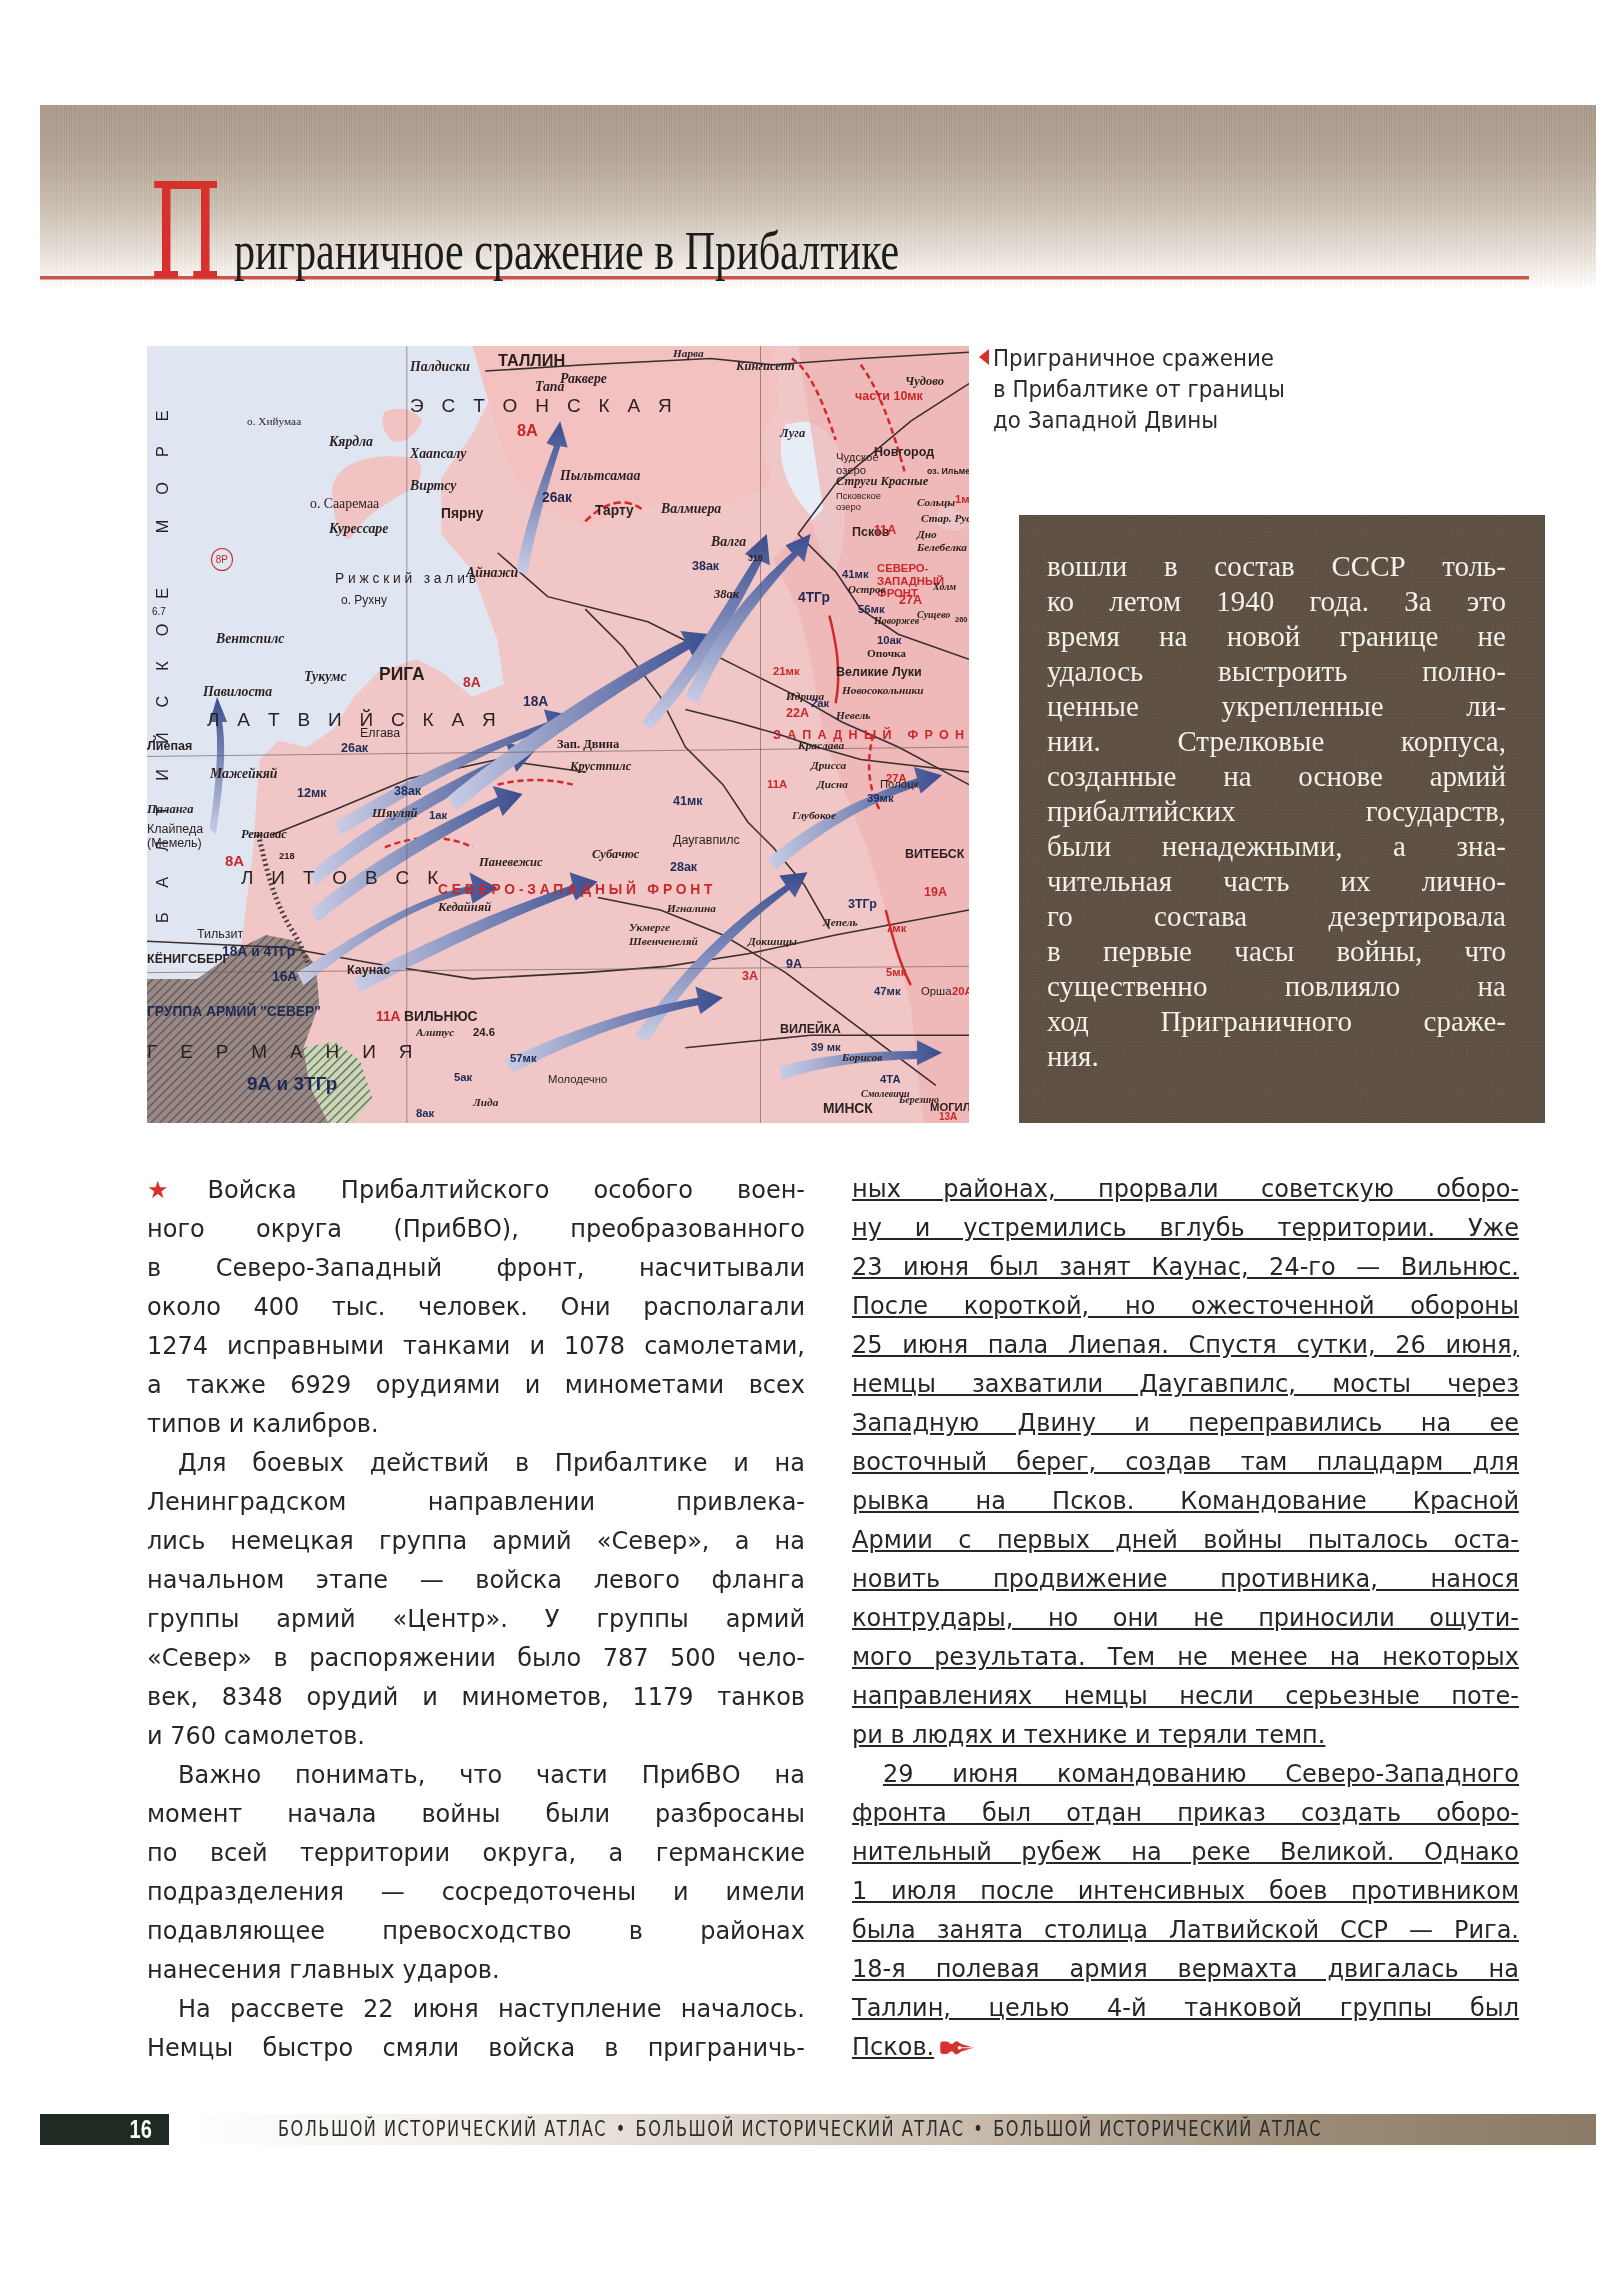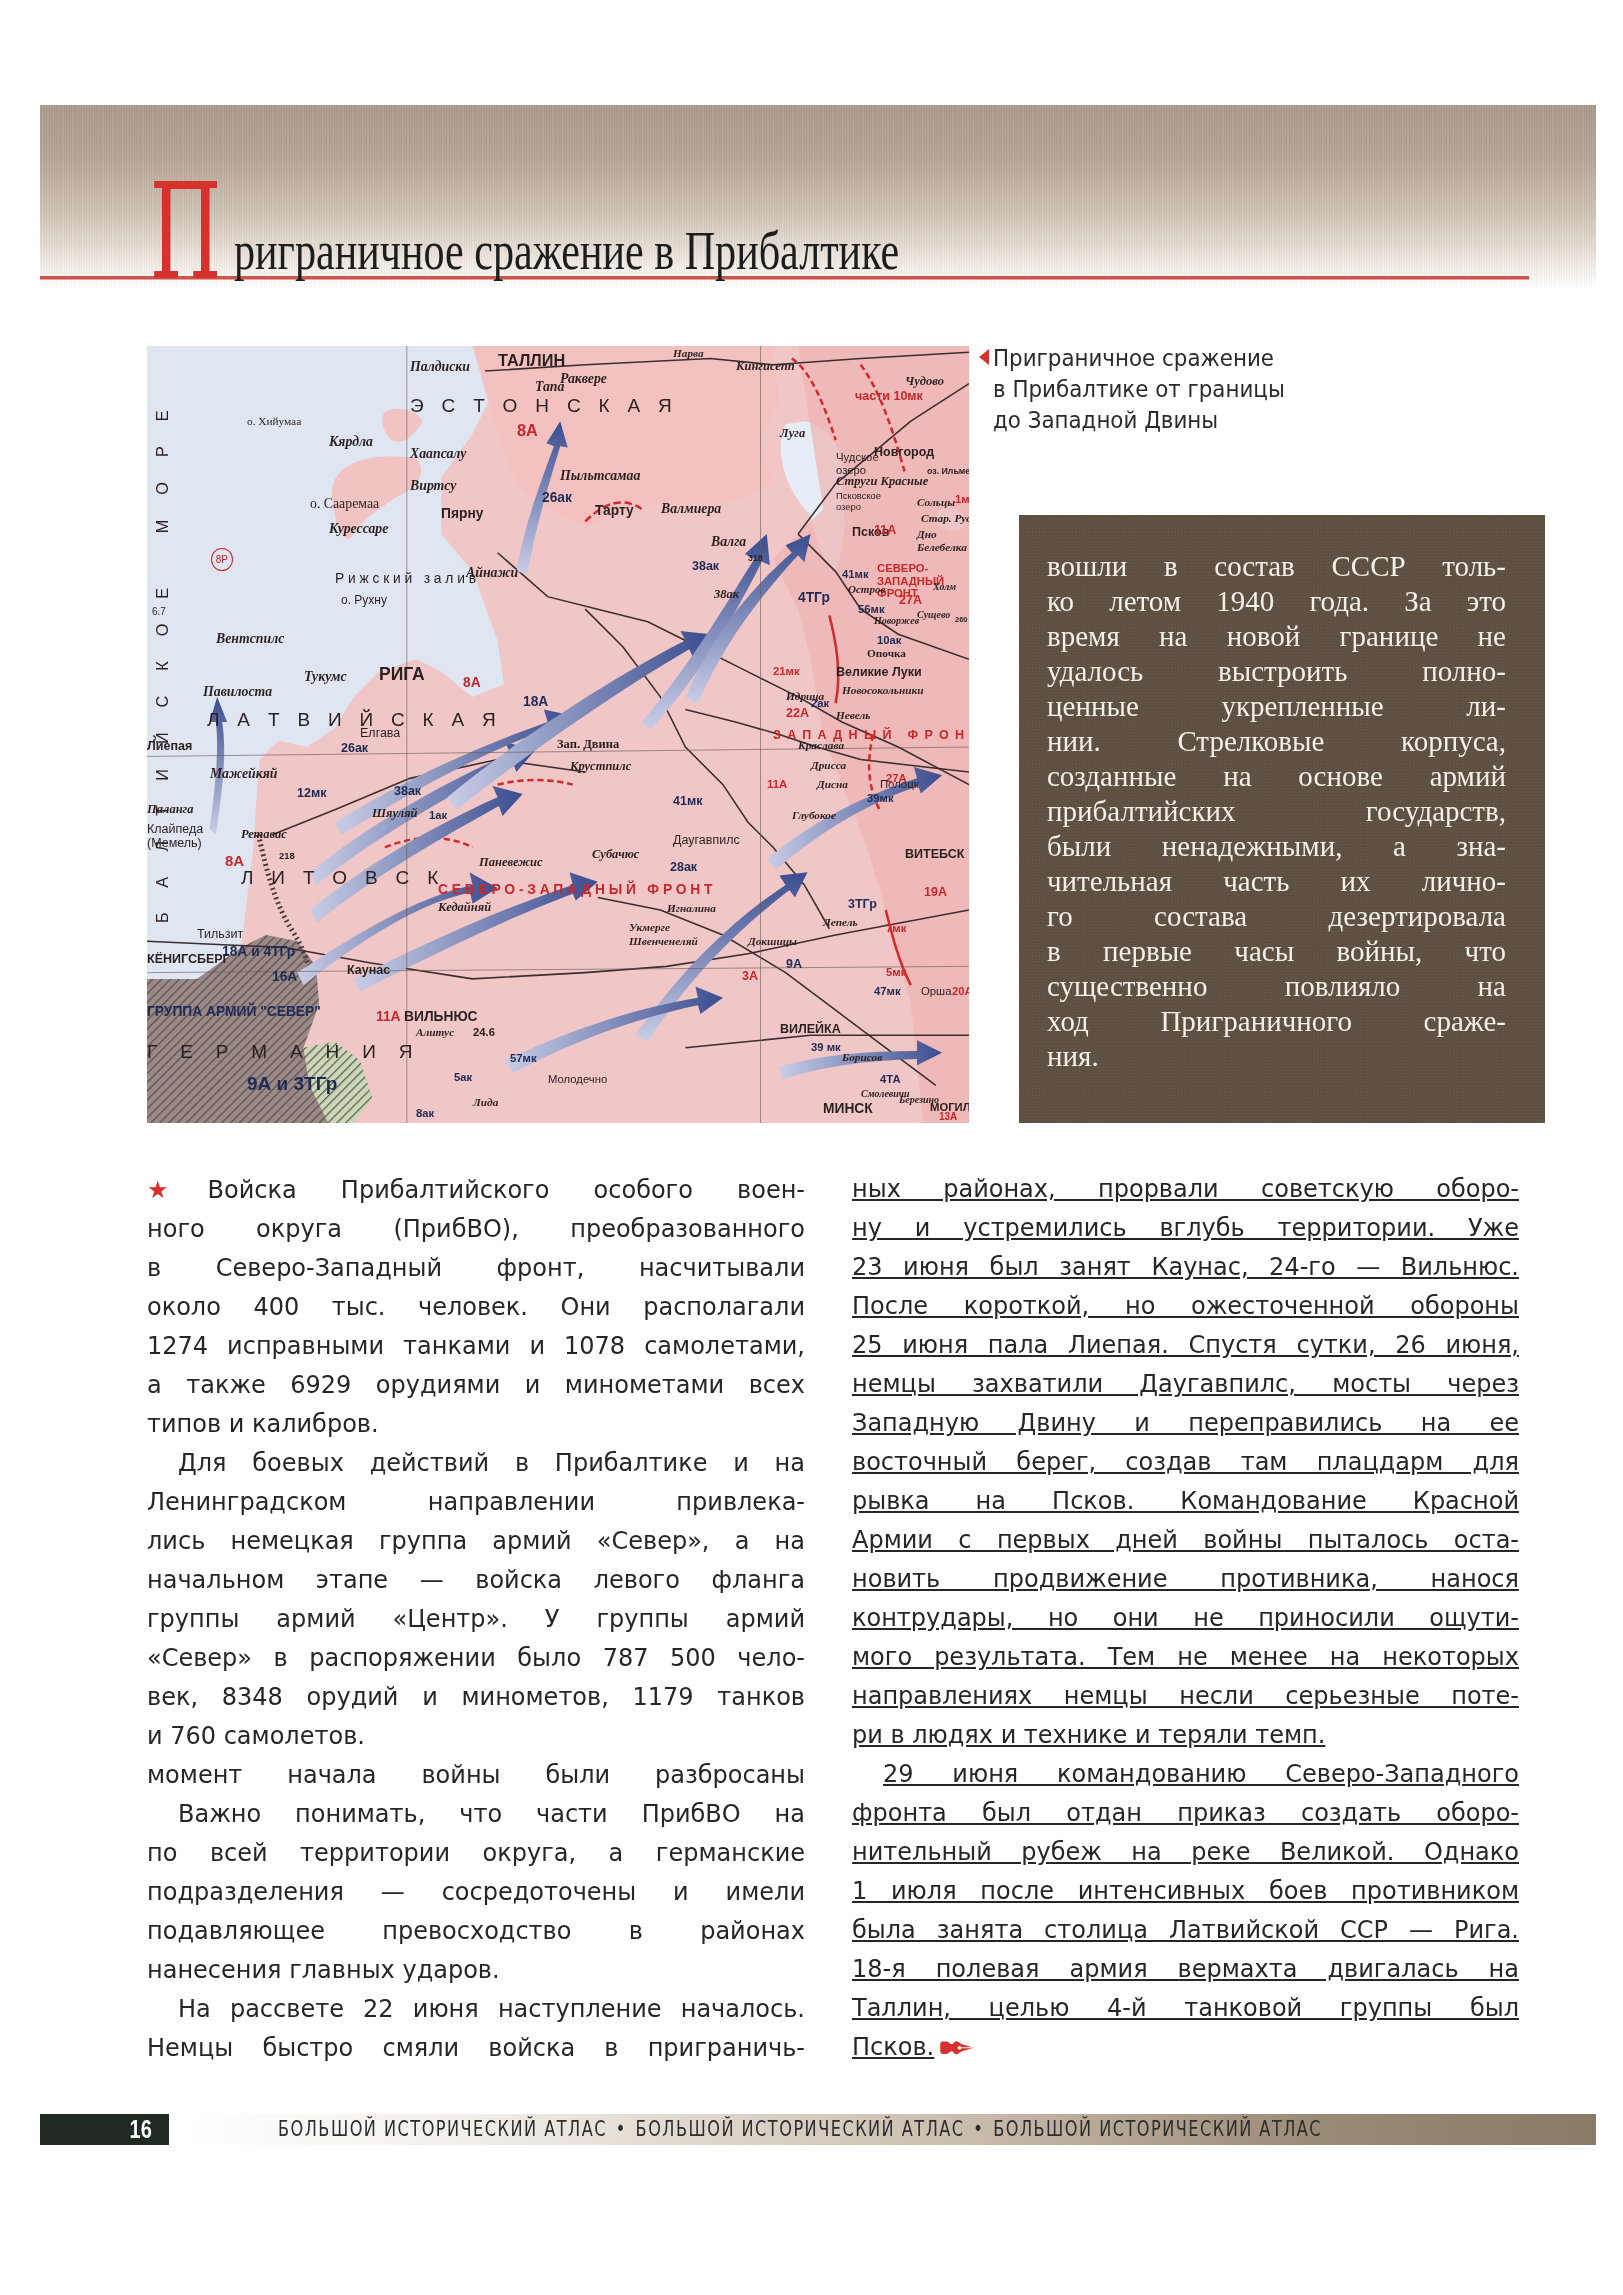--- a/index.html
+++ b/index.html
@@ -360,22 +360,22 @@
     <span class="line indent" style="white-space: nowrap;"><span style="white-space: nowrap; word-spacing: 0px;">Для боевых действий в Прибалтике и на</span></span>
     <span class="line" style="white-space: nowrap;"><span style="white-space: nowrap; word-spacing: 0px;">Ленинградском направлении привлека-</span></span>
     <span class="line" style="white-space: nowrap;"><span style="white-space: nowrap; word-spacing: 0px;">лись немецкая группа армий «Север», а на</span></span>
     <span class="line" style="white-space: nowrap;"><span style="white-space: nowrap; word-spacing: 0px;">начальном этапе — войска левого фланга</span></span>
     <span class="line" style="white-space: nowrap;"><span style="white-space: nowrap; word-spacing: 0px;">группы армий «Центр». У группы армий</span></span>
     <span class="line" style="white-space: nowrap;"><span style="white-space: nowrap; word-spacing: 0px;">«Север» в распоряжении было 787 500 чело-</span></span>
     <span class="line" style="white-space: nowrap;"><span style="white-space: nowrap; word-spacing: 0px;">век, 8348 орудий и минометов, 1179 танков</span></span>
     <span class="line last">и 760 самолетов.</span>
   </p>
   <p>
+    <span class="line indent" style="white-space: nowrap;"><span style="white-space: nowrap; word-spacing: 0px;">Важно понимать, что части ПрибВО на</span></span>
     <span class="line" style="white-space: nowrap;"><span style="white-space: nowrap; word-spacing: 0px;">момент начала войны были разбросаны</span></span>
-    <span class="line indent" style="white-space: nowrap;"><span style="white-space: nowrap; word-spacing: 0px;">Важно понимать, что части ПрибВО на</span></span>
     <span class="line" style="white-space: nowrap;"><span style="white-space: nowrap; word-spacing: 0px;">по всей территории округа, а германские</span></span>
     <span class="line" style="white-space: nowrap;"><span style="white-space: nowrap; word-spacing: 0px;">подразделения — сосредоточены и имели</span></span>
     <span class="line" style="white-space: nowrap;"><span style="white-space: nowrap; word-spacing: 0px;">подавляющее превосходство в районах</span></span>
     <span class="line last">нанесения главных ударов.</span>
   </p>
   <p>
     <span class="line indent" style="white-space: nowrap;"><span style="white-space: nowrap; word-spacing: 0px;">На рассвете 22 июня наступление началось.</span></span>
     <span class="line" style="white-space: nowrap;"><span style="white-space: nowrap; word-spacing: 0px;">Немцы быстро смяли войска в приграничь-</span></span>
   </p>
 </div>

